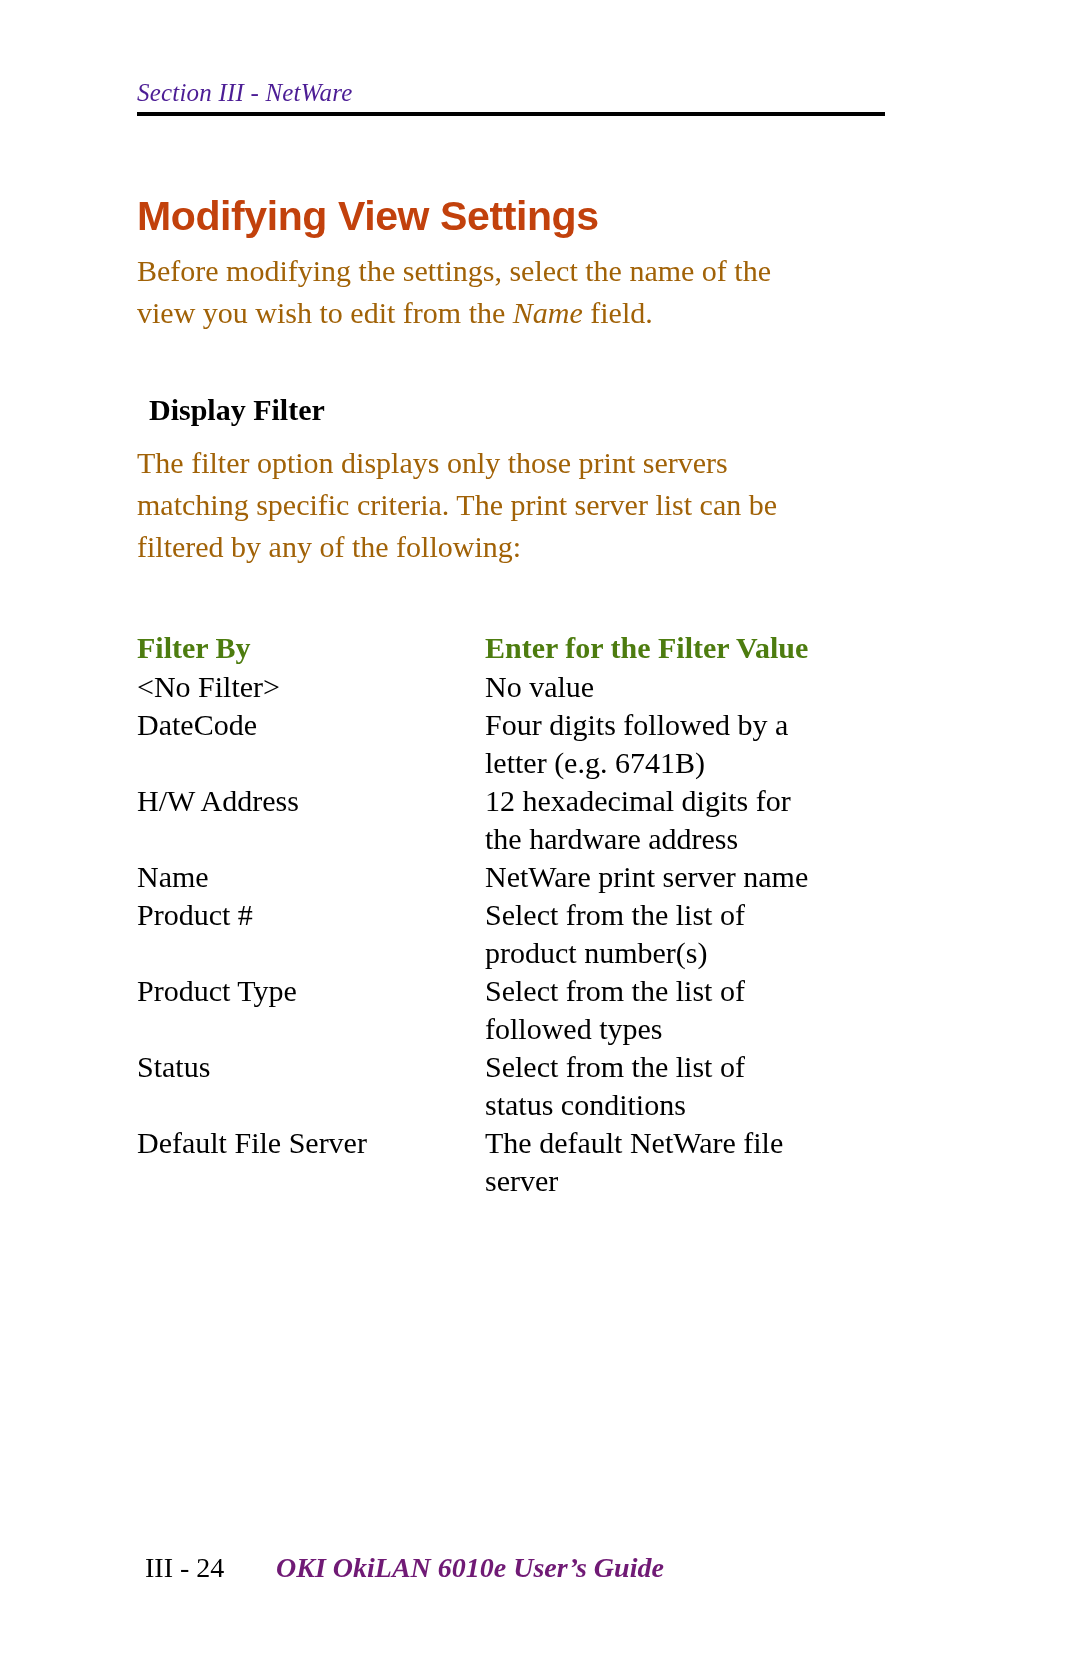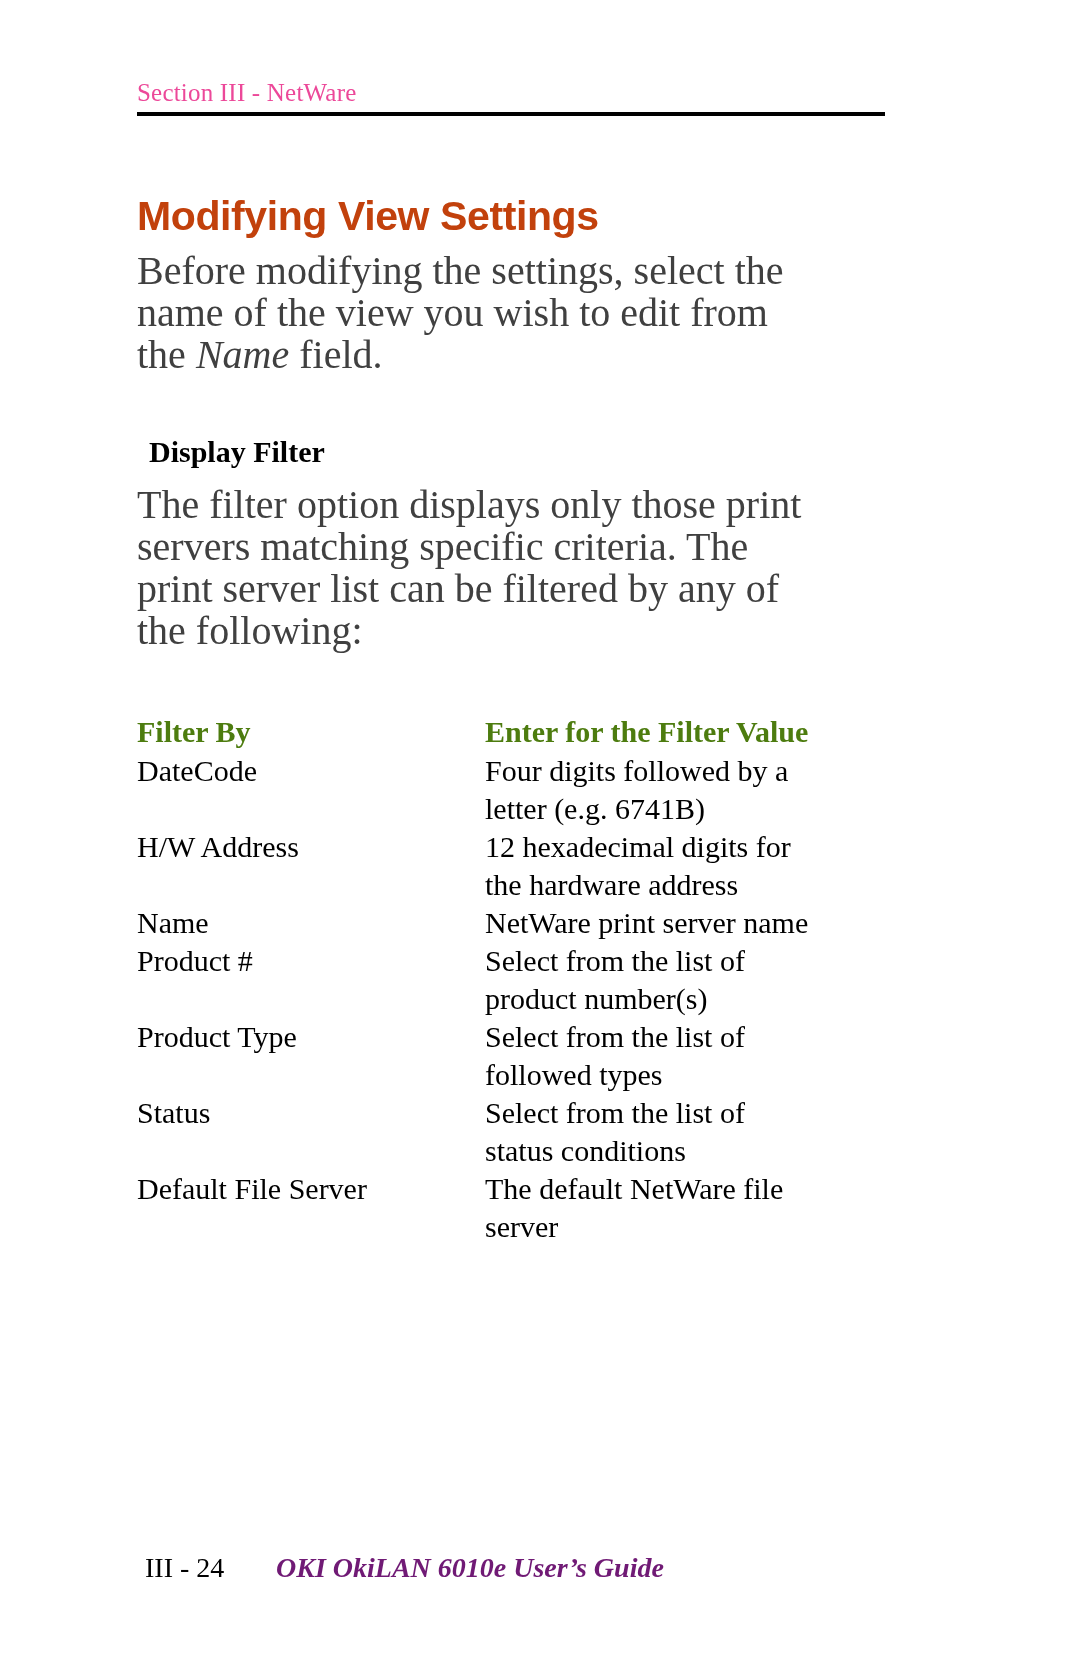--- a/index.html
+++ b/index.html
@@ -25,24 +25,25 @@
 
   
   .running-header {
     position: absolute;
     left: 137px;
     top: 78px;
     width: 748px;
   }
   .running-header-text {
     font-family: "Liberation Serif", "DejaVu Serif", serif;
+    font-style: italic;
     font-size: 25px;
     line-height: 30px;
     letter-spacing: 0.2px;
-    color: #ec4899;
+    color: #4c1d95;
     white-space: nowrap;
   }
   .header-rule {
     margin-top: 4px;
     width: 748px;
     height: 4px;
     background: #000000;
   }
 
   
@@ -57,25 +58,25 @@
     font-family: "Liberation Sans", "DejaVu Sans", sans-serif;
     font-weight: bold;
     font-size: 41px;
     line-height: 48px;
     letter-spacing: -0.4px;
     margin: 0 0 10px 0;
     color: #c2410c;
   }
 
   .body-par {
-    font-size: 40px;
+    font-size: 30px;
     line-height: 42px;
     margin: 0;
     width: 680px;
-    color: #404040;
+    color: #a16207;
   }
   .body-par .it { font-style: italic; }
 
   .subhead {
     font-weight: bold;
     font-size: 30px;
     line-height: 40px;
     margin: 12px;
     color: #000000;
   }
@@ -166,20 +167,27 @@
         <col class="col-b">
       </colgroup>
       <thead>
         <tr>
           <th class="th-cell">Filter By</th>
           <th class="th-cell">Enter for the Filter Value</th>
         </tr>
       </thead>
       <tbody>
         <tr>
+          <td class="td-cell">&lt;No Filter&gt;</td>
+          <td class="td-cell">
+            <span>No value</span>
+            <span class="l2"></span>
+          </td>
+        </tr>
+        <tr>
           <td class="td-cell">DateCode</td>
           <td class="td-cell">
             <span>Four digits followed by a</span>
             <span class="l2">letter (e.g. 6741B)</span>
           </td>
         </tr>
         <tr>
           <td class="td-cell">H/W Address</td>
           <td class="td-cell">
             <span>12 hexadecimal digits for</span>

